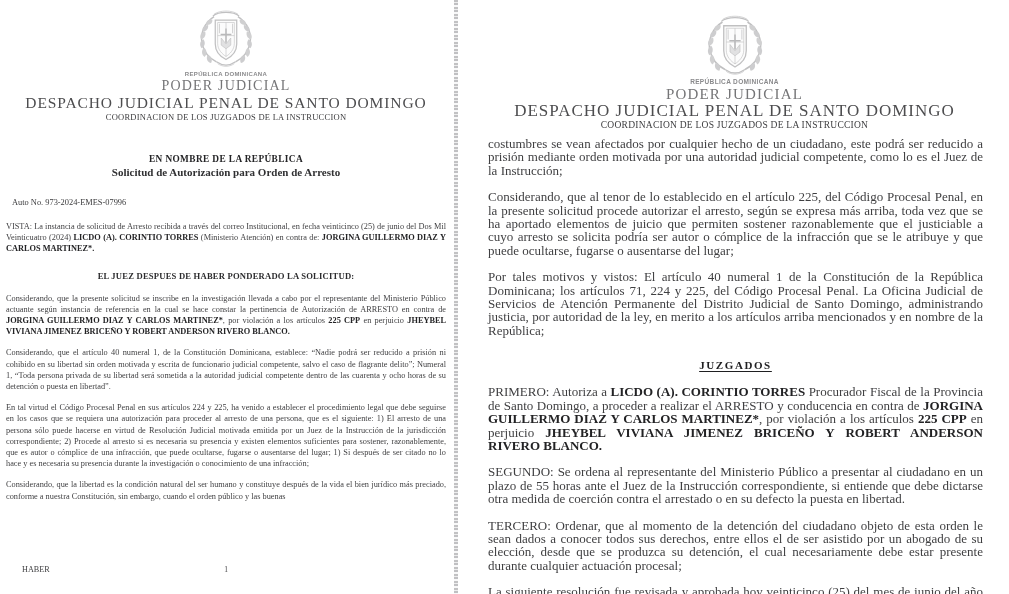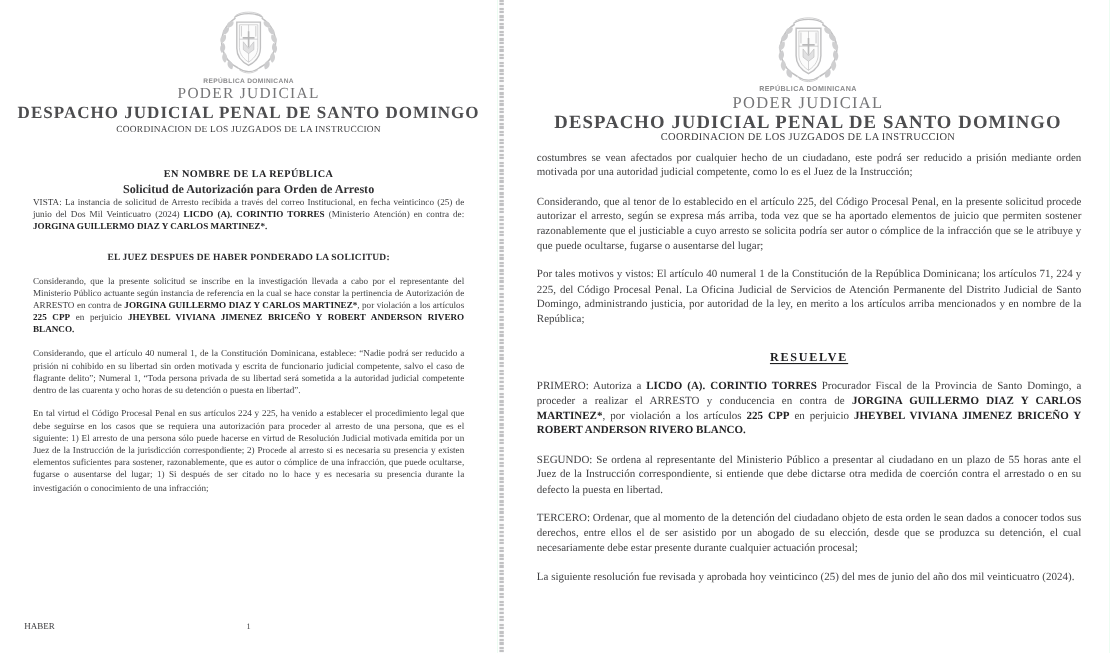--- a/index.html
+++ b/index.html
@@ -14,20 +14,21 @@
     font-family: "Liberation Serif", "DejaVu Serif", serif;
     color: #3a3a3a;
     position: relative;
   }
 
   .scan {
     position: absolute;
     inset: 0;
     display: flex;
     background: #86efac;
+    border-radius: 21px;
   }
 
   
   .page {
     position: relative;
     height: 594px;
     background: #ffffff;
     overflow: hidden;
   }
   .page-left {
@@ -102,52 +103,52 @@
     font-weight: normal;
   }
   .page-right .hdr-poder { font-size: 15px; }
 
   .hdr-despacho {
     font-size: 15.5px;
     letter-spacing: 0.9px;
     color: #4d4d4f;
     margin: 0;
     line-height: 18px;
-    font-weight: bold;
+    font-weight: normal;
   }
   .page-right .hdr-despacho { font-size: 17px; letter-spacing: 1px; }
 
   .hdr-coordinacion {
     font-size: 8.5px;
     font-weight: normal;
     letter-spacing: 0.25px;
     color: #3d3d3f;
     margin: 0;
     line-height: 11px;
   }
   .page-right .hdr-coordinacion { font-size: 9.5px; }
 
   
   .body-area {
-    padding: 0 30px;
+    padding: 0 6px;
   }
   .page-right .body-area {
     padding: 0 26px 0 28px;
   }
 
   p.para {
     font-size: 8.3px;
     line-height: 11.2px;
     text-align: justify;
     margin: 0 0 10px 0;
     color: #3f3f41;
     hyphens: none;
   }
   .page-right p.para {
-    font-size: 10px;
+    font-size: 13px;
     line-height: 13.4px;
     margin: 0 0 13px 0;
   }
 
   .center-head {
     text-align: center;
     font-weight: bold;
     margin: 0;
   }
 
@@ -264,32 +265,34 @@
       <div class="hdr-poder">PODER JUDICIAL</div>
       <div class="hdr-despacho">DESPACHO JUDICIAL PENAL DE SANTO DOMINGO</div>
       <div class="hdr-coordinacion">COORDINACION DE LOS JUZGADOS DE LA INSTRUCCION</div>
     </div>
 
     <div class="body-area">
 
       <p class="center-head title-main">EN NOMBRE DE LA REPÚBLICA</p>
       <p class="center-head title-sub">Solicitud de Autorización para Orden de Arresto</p>
 
+      <p class="auto-no">Auto No. 973-2024-EMES-07996</p>
 
 
       <p class="para"><span>VISTA: La instancia de solicitud de Arresto recibida a través del correo Institucional, en fecha veinticinco (25) de junio del Dos Mil Veinticuatro (2024) </span><b>LICDO (A). CORINTIO TORRES</b><span> (Ministerio Atención) en contra de: </span><b>JORGINA GUILLERMO DIAZ Y CARLOS MARTINEZ*.</b></p>
 
       <p class="center-head juez-head">EL JUEZ DESPUES DE HABER PONDERADO LA SOLICITUD:</p>
 
       <p class="para"><span>Considerando, que la presente solicitud se inscribe en la investigación llevada a cabo por el representante del Ministerio Público actuante según instancia de referencia en la cual se hace constar la pertinencia de Autorización de ARRESTO en contra de </span><b>JORGINA GUILLERMO DIAZ Y CARLOS MARTINEZ*</b><span>, por violación a los artículos </span><b>225 CPP</b><span> en perjuicio </span><b>JHEYBEL VIVIANA JIMENEZ BRICEÑO Y ROBERT ANDERSON RIVERO BLANCO.</b></p>
 
       <p class="para">Considerando, que el artículo 40 numeral 1, de la Constitución Dominicana, establece: “Nadie podrá ser reducido a prisión ni cohibido en su libertad sin orden motivada y escrita de funcionario judicial competente, salvo el caso de flagrante delito”; Numeral 1, “Toda persona privada de su libertad será sometida a la autoridad judicial competente dentro de las cuarenta y ocho horas de su detención o puesta en libertad”.</p>
 
       <p class="para">En tal virtud el Código Procesal Penal en sus artículos 224 y 225, ha venido a establecer el procedimiento legal que debe seguirse en los casos que se requiera una autorización para proceder al arresto de una persona, que es el siguiente: 1) El arresto de una persona sólo puede hacerse en virtud de Resolución Judicial motivada emitida por un Juez de la Instrucción de la jurisdicción correspondiente; 2) Procede al arresto si es necesaria su presencia y existen elementos suficientes para sostener, razonablemente, que es autor o cómplice de una infracción, que puede ocultarse, fugarse o ausentarse del lugar; 1) Si después de ser citado no lo hace y es necesaria su presencia durante la investigación o conocimiento de una infracción;</p>
 
+      <p class="para">Considerando, que la libertad es la condición natural del ser humano y constituye después de la vida el bien jurídico más preciado, conforme a nuestra Constitución, sin embargo, cuando el orden público y las buenas</p>
 
     </div>
 
     <div class="footer-row">
       <span class="footer-code">HABER</span>
       <span class="footer-pageno">1</span>
     </div>
 
   </div>
 
@@ -338,21 +341,21 @@
     <div class="body-area">
 
       <div class="spacer-sm"></div>
 
       <p class="para">costumbres se vean afectados por cualquier hecho de un ciudadano, este podrá ser reducido a prisión mediante orden motivada por una autoridad judicial competente, como lo es el Juez de la Instrucción;</p>
 
       <p class="para">Considerando, que al tenor de lo establecido en el artículo 225, del Código Procesal Penal, en la presente solicitud procede autorizar el arresto, según se expresa más arriba, toda vez que se ha aportado elementos de juicio que permiten sostener razonablemente que el justiciable a cuyo arresto se solicita podría ser autor o cómplice de la infracción que se le atribuye y que puede ocultarse, fugarse o ausentarse del lugar;</p>
 
       <p class="para">Por tales motivos y vistos: El artículo 40 numeral 1 de la Constitución de la República Dominicana; los artículos 71, 224 y 225, del Código Procesal Penal. La Oficina Judicial de Servicios de Atención Permanente del Distrito Judicial de Santo Domingo, administrando justicia, por autoridad de la ley, en merito a los artículos arriba mencionados y en nombre de la República;</p>
 
-      <p class="center-head resuelve">RESUELVE</p>
+      <p class="center-head resuelve">JUZGADOS</p>
 
       <p class="para"><span>PRIMERO: Autoriza a </span><b>LICDO (A). CORINTIO TORRES</b><span> Procurador Fiscal de la Provincia de Santo Domingo, a proceder a realizar el ARRESTO y conducencia en contra de </span><b>JORGINA GUILLERMO DIAZ Y CARLOS MARTINEZ*</b><span>, por violación a los artículos </span><b>225 CPP</b><span> en perjuicio </span><b>JHEYBEL VIVIANA JIMENEZ BRICEÑO Y ROBERT ANDERSON RIVERO BLANCO.</b></p>
 
       <p class="para">SEGUNDO: Se ordena al representante del Ministerio Público a presentar al ciudadano en un plazo de 55 horas ante el Juez de la Instrucción correspondiente, si entiende que debe dictarse otra medida de coerción contra el arrestado o en su defecto la puesta en libertad.</p>
 
       <p class="para">TERCERO: Ordenar, que al momento de la detención del ciudadano objeto de esta orden le sean dados a conocer todos sus derechos, entre ellos el de ser asistido por un abogado de su elección, desde que se produzca su detención, el cual necesariamente debe estar presente durante cualquier actuación procesal;</p>
 
       <p class="para">La siguiente resolución fue revisada y aprobada hoy veinticinco (25) del mes de junio del año dos mil veinticuatro (2024).</p>
 
     </div>

